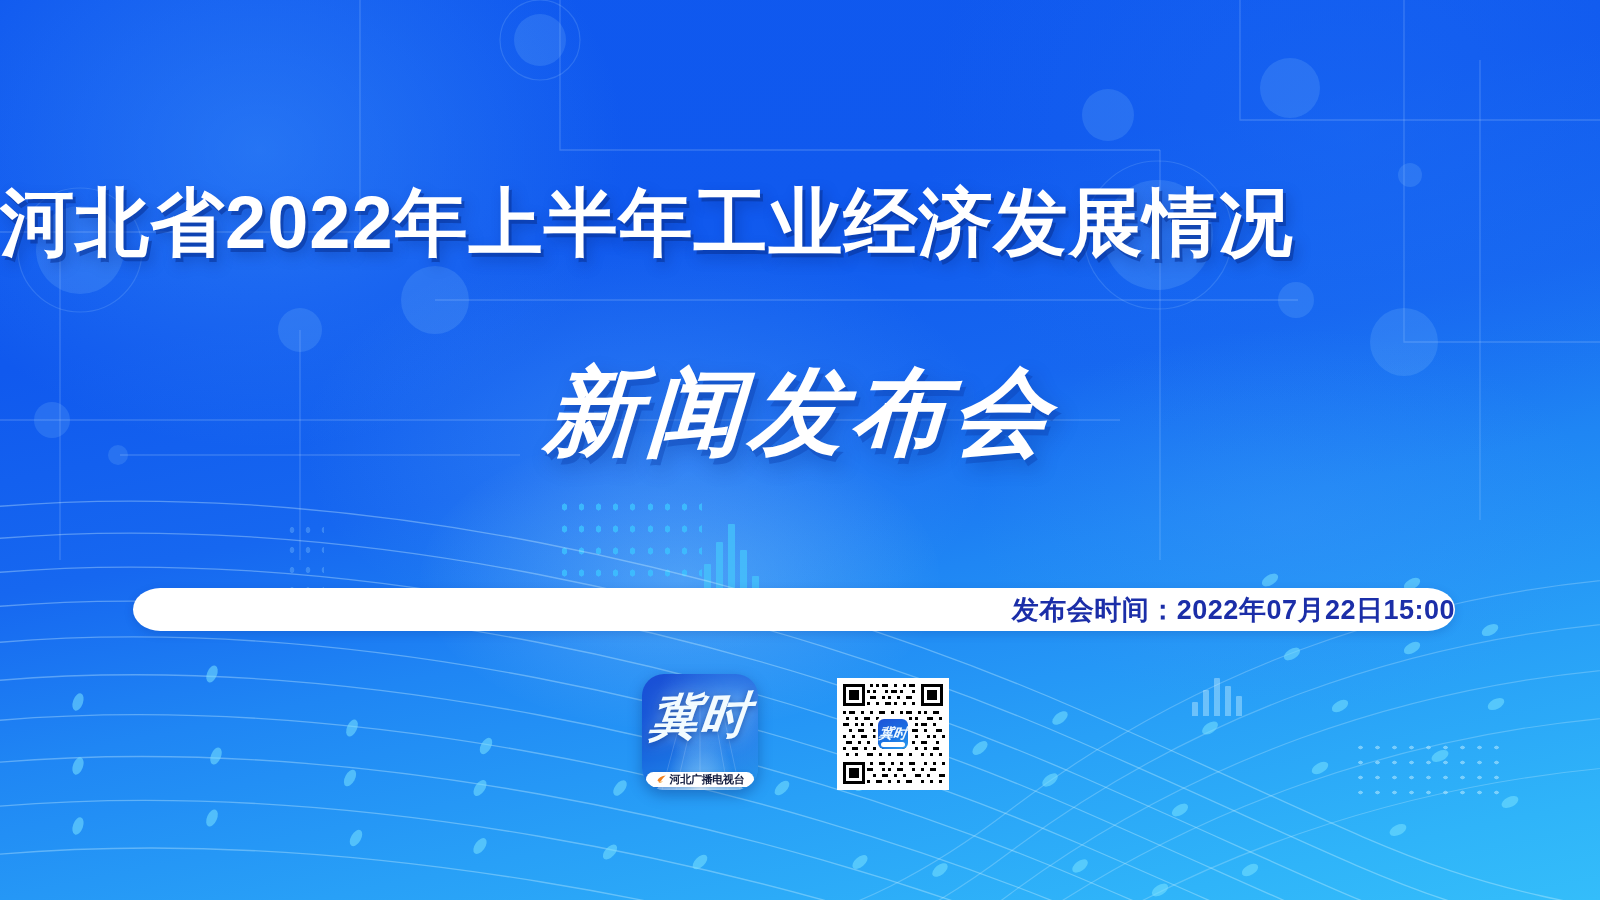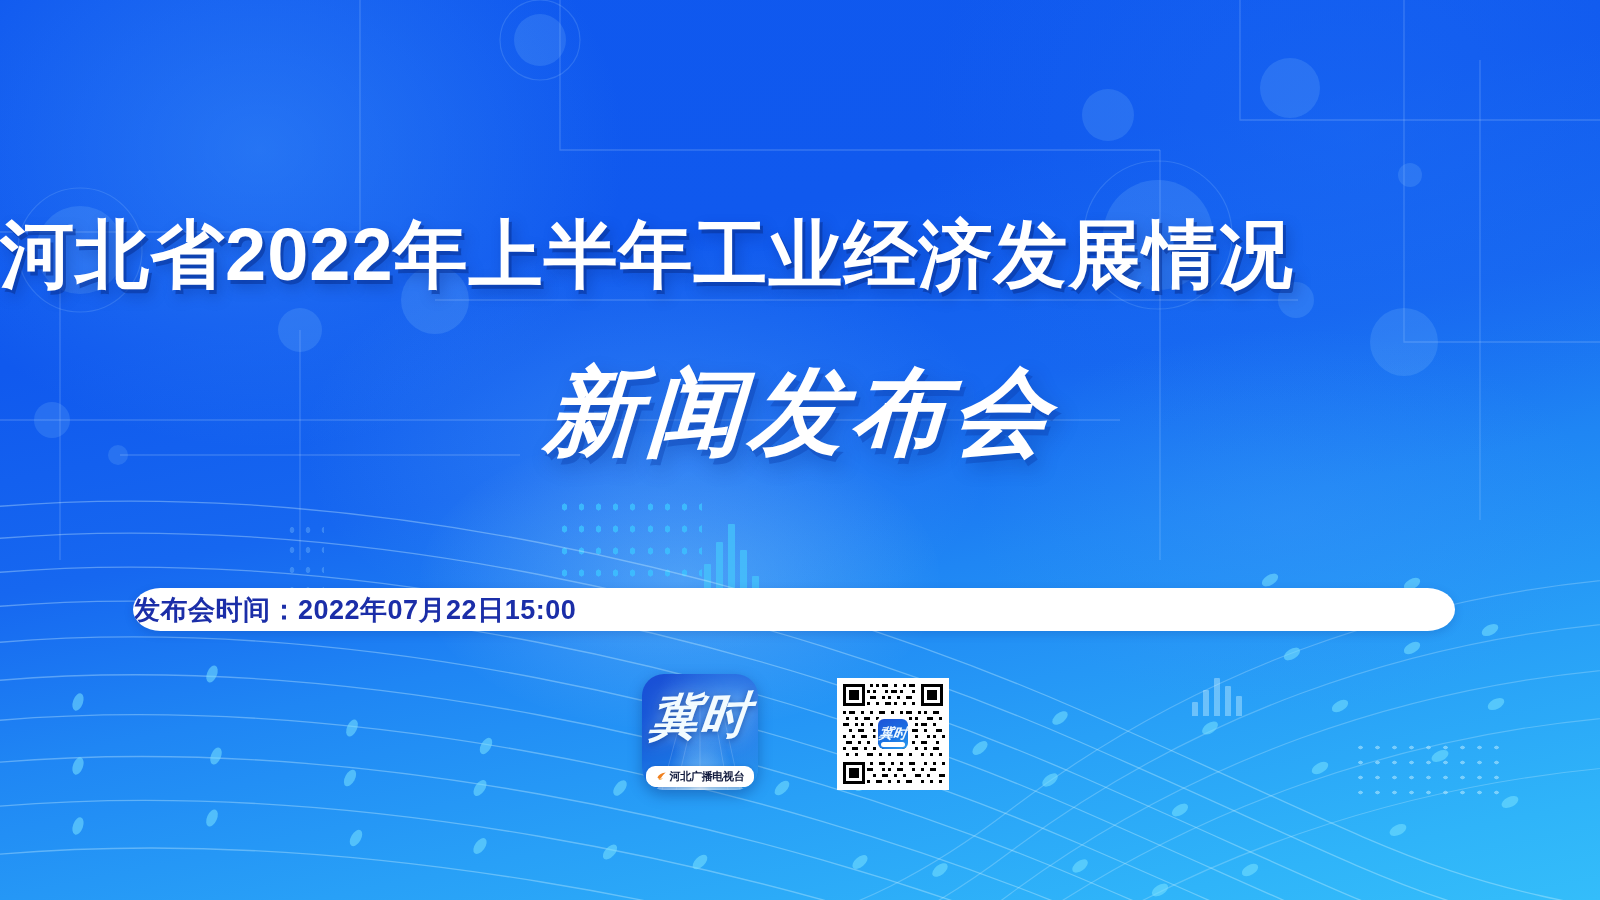--- a/index.html
+++ b/index.html
@@ -61,21 +61,21 @@
     display: flex; align-items: flex-end; gap: 5px; }
   .bars2 i { display: block; width: 6px; background: rgba(190,235,255,.45); border-radius: 1px 1px 0 0; }
 
   
   .wavesvg { position: absolute; left: 0; bottom: 0; width: 1600px; height: 420px; }
 
   
   .particles { position: absolute; left: 0; bottom: 0; width: 1600px; height: 330px; }
 
   
-  .title-wrap { position: absolute; left: 0; top: 186px; width: 1268px; text-align: center; margin-top: 32px; }
+  .title-wrap { position: absolute; left: 0; top: 186px; width: 1268px; text-align: center; }
   .main-title {
     font-size: 74px;
     font-weight: bold;
     color: #ffffff;
     letter-spacing: 1px;
     line-height: 1;
     white-space: nowrap;
     text-shadow: 3px 4px 0 rgba(8,50,150,.55), 5px 7px 14px rgba(5,35,120,.35);
   }
 
@@ -94,21 +94,21 @@
   }
 
   
   .info-pill {
     position: absolute;
     left: 133px; top: 588px;
     width: 1322px; height: 43px;
     background: #ffffff;
     border-radius: 28px / 22px;
     box-shadow: 0 3px 10px rgba(5,40,130,.18);
-    display: flex; align-items: center; justify-content: flex-start;
+    display: flex; align-items: center; justify-content: flex-end;
     gap: 29px;
     overflow: hidden;
   }
   .info-pill span {
     font-size: 27px;
     font-weight: bold;
     color: #1b2ea8;
     letter-spacing: .5px;
     white-space: nowrap;
   }
@@ -137,21 +137,21 @@
     font-style: italic;
     font-weight: bold;
     font-size: 49px;
     letter-spacing: 1px;
     color: #f2fbff;
     text-shadow: 0 2px 7px rgba(0,40,130,.6), 0 0 18px rgba(190,235,255,.55);
     transform: skewX(-8deg) rotate(-2deg);
   }
   .logo-caption {
     position: absolute; left: 4px; bottom: 3px;
-    width: 108px; height: 21px;
+    width: 108px; height: 15px;
     background: #ffffff;
     border-radius: 9px;
     display: flex; align-items: center; justify-content: center;
     gap: 3px;
     box-shadow: 0 1px 4px rgba(0,30,90,.2);
   }
   .logo-caption .swoosh {
     width: 11px; height: 11px;
     flex: 0 0 11px;
   }

